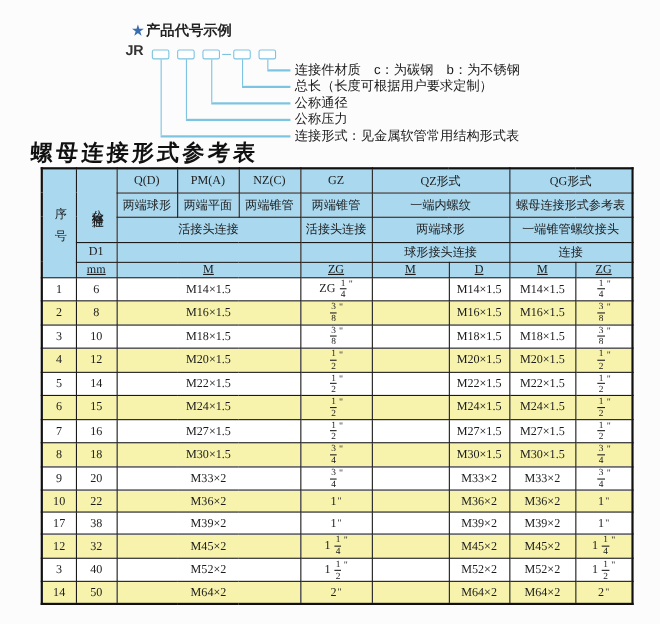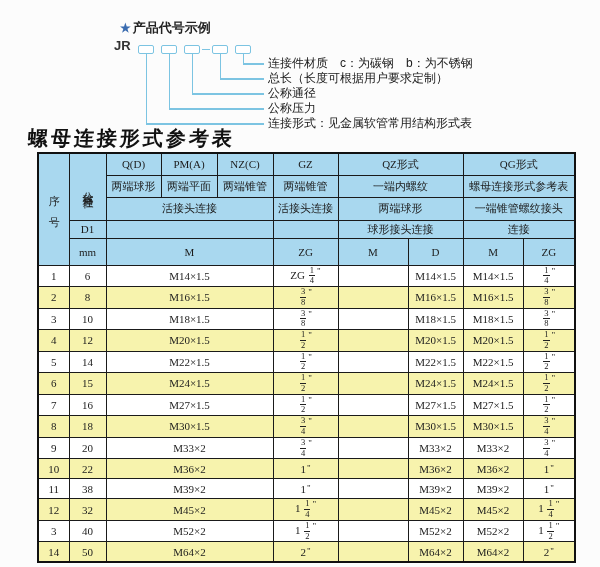--- a/index.html
+++ b/index.html
@@ -56,21 +56,21 @@
     border:1px solid #1a1a1a;
     text-align:center; vertical-align:middle;
     padding:0 1px; overflow:hidden; white-space:nowrap;
   }
   table.ref { border:2px solid #111; }
   .hd { background:#a9d8ef; }
   .hr1 td { height:22px; }
   .hr2 td { height:22px; }
   .hr3 td { height:23px; }
   .hr4 td { height:18px; }
-  .hr5 td { height:27px; }
+  .hr5 td { height:14px;text-decoration:underline; }
   tr.body-row td { height:20px; background:#fff; }
   tr.body-row.alt td { background:#f7f3ad; }
 
   .vtext {
     writing-mode:vertical-lr; text-orientation:upright;
     display:inline-block; letter-spacing:2px; font-size:11px;
   }
   .vtext.serial { letter-spacing:22px; }
 
   
@@ -267,21 +267,21 @@
         <td>10</td>
         <td>22</td>
         <td colspan="3">M36×2</td>
         <td>1<span class="qt">"</span></td>
         <td></td>
         <td>M36×2</td>
         <td>M36×2</td>
         <td>1<span class="qt">"</span></td>
       </tr>
       <tr class="body-row">
-        <td>11</td>
+        <td>17</td>
         <td>38</td>
         <td colspan="3">M39×2</td>
         <td>1<span class="qt">"</span></td>
         <td></td>
         <td>M39×2</td>
         <td>M39×2</td>
         <td>1<span class="qt">"</span></td>
       </tr>
       <tr class="body-row alt">
         <td>12</td>

